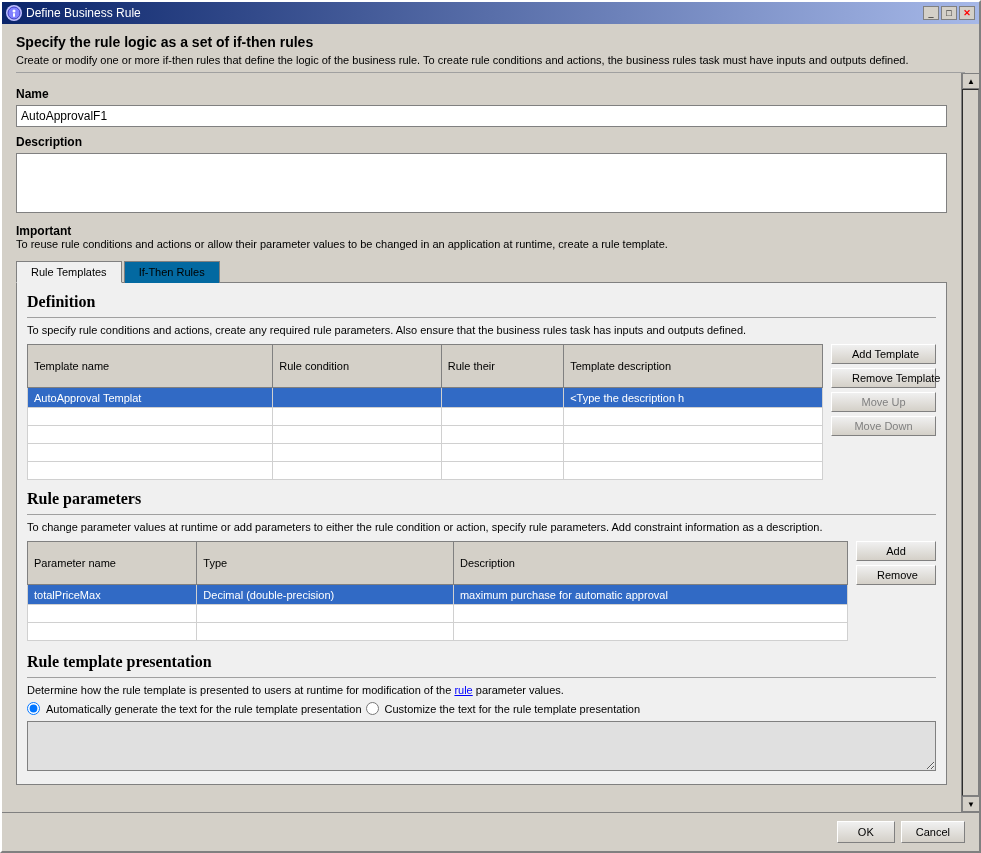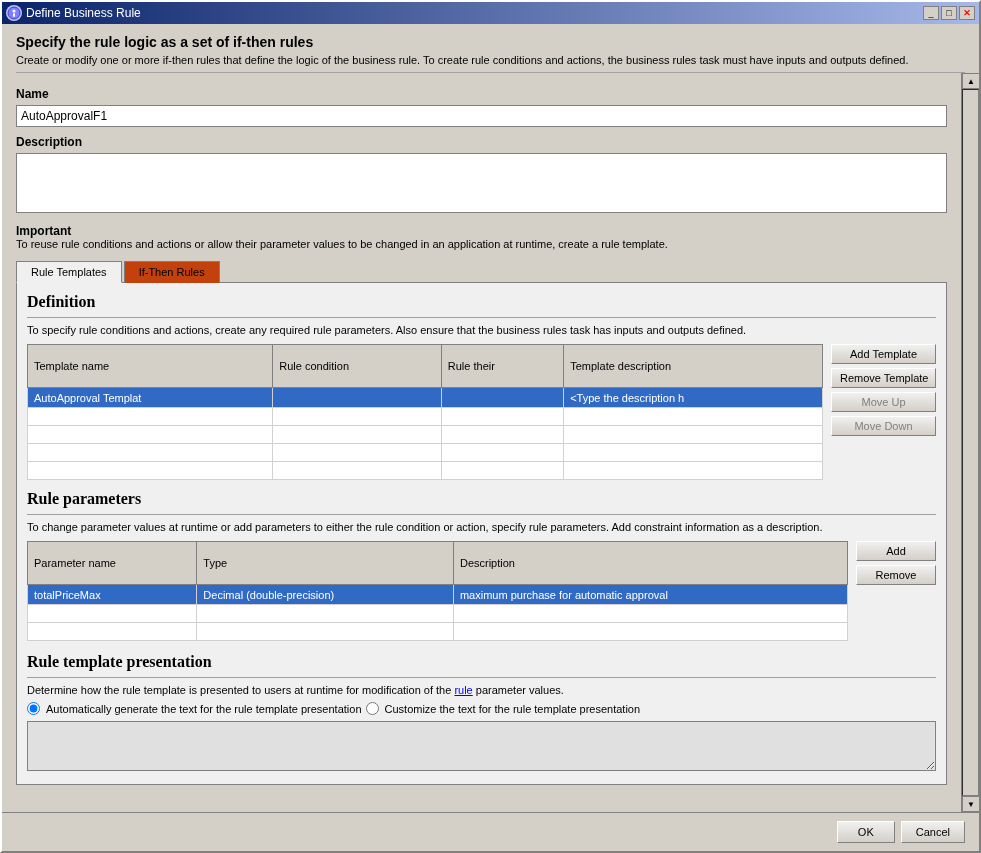--- a/index.html
+++ b/index.html
@@ -132,21 +132,21 @@
     }
     .tabs-container {
       margin-bottom: 10px;
     }
     .tab-strip {
       display: flex;
       margin-bottom: 0;
     }
     .tab {
       padding: 4px 14px;
-      background: #c2410c;
+      background: #0369a1;
       border: 1px solid #808080;
       border-bottom: none;
       cursor: pointer;
       font-size: 11px;
       margin-right: 2px;
       position: relative;
       top: 1px;
     }
     .tab.active {
       background: #f0f0f0;
@@ -180,21 +180,21 @@
       flex-direction: column;
       gap: 4px;
       width: 105px;
       flex-shrink: 0;
     }
     .win-btn {
       background: linear-gradient(to bottom, #f0f0f0, #d4d0c8);
       border: 1px solid #808080;
       border-top: 1px solid #ffffff;
       border-left: 1px solid #ffffff;
-      padding: 3px 8px;
+      padding: 3px 20px;
       cursor: pointer;
       font-size: 11px;
       text-align: center;
       white-space: nowrap;
     }
     .win-btn:disabled, .win-btn.disabled {
       color: #808080;
       cursor: default;
     }
     .data-table {

